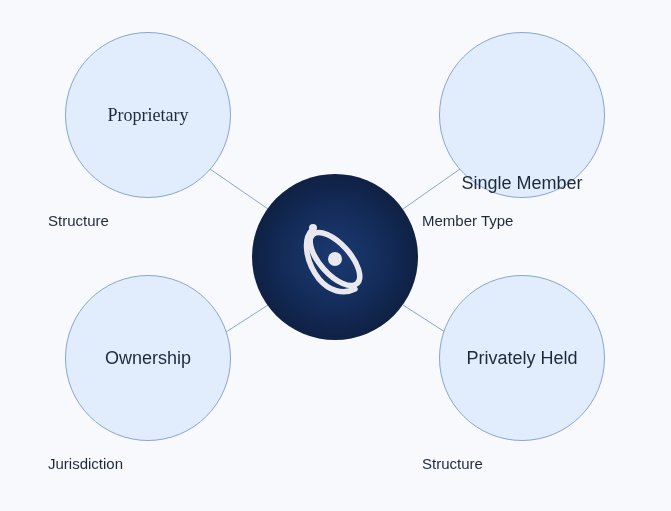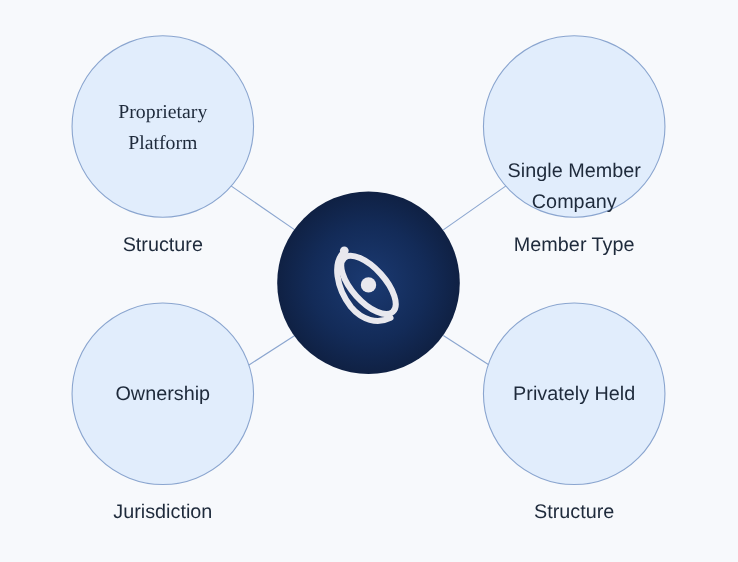--- a/index.html
+++ b/index.html
@@ -29,47 +29,44 @@
     position: absolute;
     left: 252px; top: 174px;
     width: 166px; height: 166px;
     border-radius: 50%;
     background: radial-gradient(circle at 50% 50%, #1b3a72 0%, #132b58 45%, #0e1d3c 80%, #0b1630 100%);
     display: flex; align-items: center; justify-content: center;
   }
   .caption {
     position: absolute;
     width: 200px;
-    text-align: center;
-    font-size: 18px;
+    font-size: 15px;
     color: #1e2a3b;
   }
 </style>
 </head>
 <body>
 
 <svg class="connectors" viewBox="0 0 671 511">
   <line x1="210" y1="169" x2="268" y2="209" stroke="#8aa5cf" stroke-width="1"></line>
   <line x1="460" y1="169" x2="403" y2="209" stroke="#8aa5cf" stroke-width="1"></line>
   <line x1="226" y1="332" x2="268" y2="305" stroke="#8aa5cf" stroke-width="1"></line>
   <line x1="445" y1="332" x2="403" y2="305" stroke="#8aa5cf" stroke-width="1"></line>
 </svg>
 
 <div class="node" style="left:65px; top:32px;font-family:Liberation Serif, serif;">
   <div class="node-text">
     <div>Proprietary</div>
-    <div>Platform</div>
   </div>
 </div>
 <div class="caption" style="left:48px; top:212px;">Structure</div>
 
 <div class="node" style="left:439px; top:32px;align-items:flex-end;">
   <div class="node-text">
     <div>Single Member</div>
-    <div>Company</div>
   </div>
 </div>
 <div class="caption" style="left:422px; top:212px;">Member Type</div>
 
 <div class="node" style="left:65px; top:275px;">
   <div class="node-text">
     <div>Ownership</div>
   </div>
 </div>
 <div class="caption" style="left:48px; top:455px;">Jurisdiction</div>

